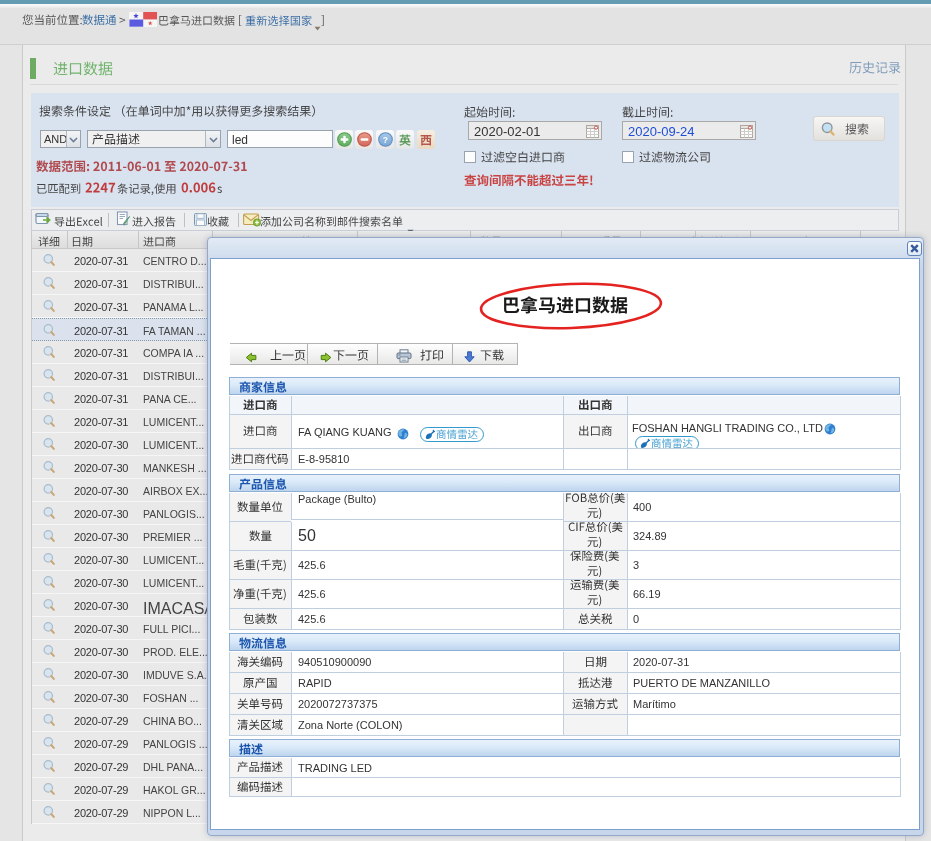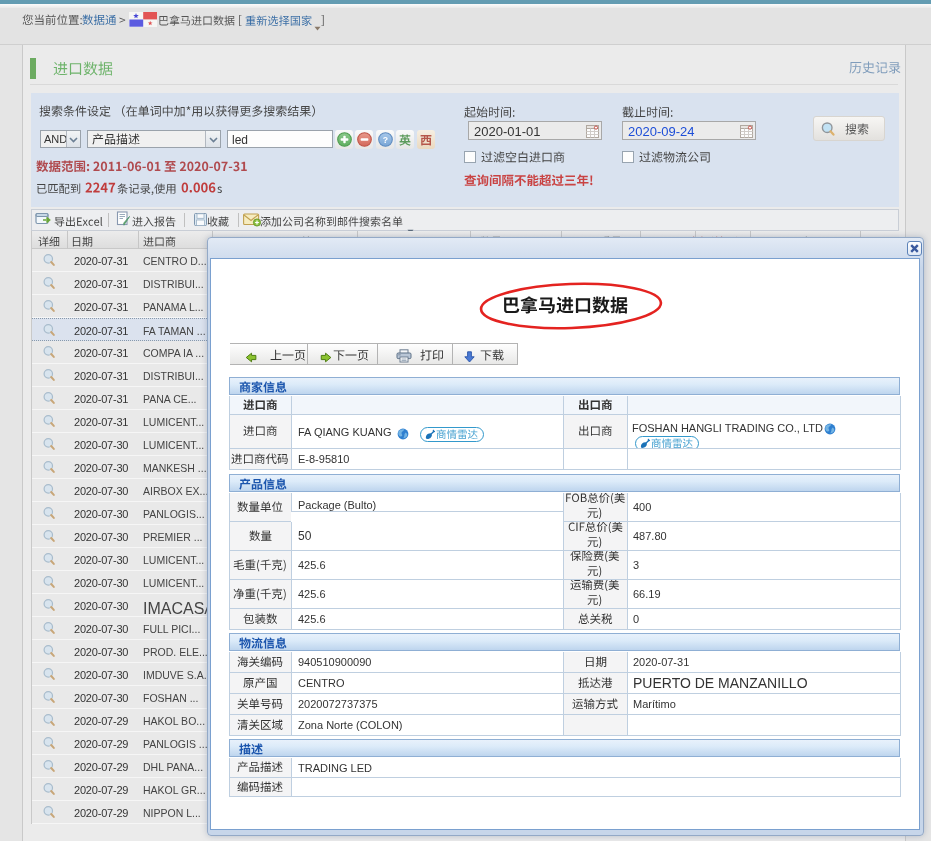--- a/index.html
+++ b/index.html
@@ -127,21 +127,21 @@
       <path fill="#444" d="M2.6 10C4.1 10 4.9 9.2 4.9 8.2C4.9 7.1 3.9 6.7 3 6.4C2.3 6.1 1.7 5.9 1.7 5.3C1.7 4.8 2 4.4 2.8 4.4C3.4 4.4 3.8 4.6 4.2 5L4.7 4.3C4.2 3.9 3.6 3.6 2.8 3.6C1.5 3.6 0.7 4.4 0.7 5.3C0.7 6.4 1.6 6.8 2.5 7.1C3.2 7.4 3.9 7.7 3.9 8.3C3.9 8.8 3.5 9.2 2.7 9.2C1.9 9.2 1.4 9 0.9 8.5L0.4 9.2C0.9 9.7 1.8 10 2.6 10Z"></path>
     </svg>
   </div>
 <div class="abs" style="left:464px;top:105px"><svg width="53" height="13" viewBox="0 0 53 13">
       <path fill="#444" d="M1.2 6C1.2 8.1 1 10 0.3 11.2C0.5 11.3 0.9 11.5 1.1 11.7C1.4 11 1.7 10.2 1.8 9.2C2.7 10.9 4.1 11.2 6.7 11.2H11.3C11.3 11 11.5 10.6 11.7 10.4C10.9 10.4 7.2 10.4 6.6 10.4C5.5 10.4 4.6 10.3 3.9 10V7.6H5.9V6.8H3.9V5H6V4.2H3.7V2.7H5.7V1.9H3.7V0.5H2.9V1.9H0.9V2.7H2.9V4.2H0.6V5H3.1V9.6C2.6 9.2 2.2 8.6 2 7.7C2 7.1 2 6.6 2 6ZM6.6 4.4V8.3C6.6 9.4 6.9 9.6 8 9.6C8.3 9.6 9.9 9.6 10.2 9.6C11.2 9.6 11.4 9.2 11.5 7.5C11.3 7.4 10.9 7.3 10.7 7.1C10.7 8.6 10.6 8.8 10.1 8.8C9.7 8.8 8.4 8.8 8.1 8.8C7.5 8.8 7.4 8.7 7.4 8.3V5.2H10V5.5H10.9V1.1H6.5V1.9H10V4.4ZM17.5 6.7V11.6H18.4V11H22V11.5H22.9V6.7ZM18.4 10.2V7.5H22V10.2ZM17.1 5.7C17.5 5.6 18 5.5 22.5 5.2C22.6 5.5 22.8 5.8 22.9 6L23.6 5.6C23.3 4.7 22.4 3.3 21.6 2.3L20.9 2.6C21.3 3.1 21.7 3.8 22.1 4.4L18.2 4.6C19 3.6 19.8 2.2 20.5 0.8L19.5 0.5C18.9 2 17.9 3.6 17.6 4.1C17.3 4.5 17.1 4.8 16.8 4.8C17 5.1 17.1 5.5 17.1 5.7ZM14.4 3.8H15.8C15.6 5.4 15.4 6.7 15 7.7C14.6 7.4 14.1 7.1 13.7 6.8C14 5.9 14.2 4.9 14.4 3.8ZM12.8 7.1C13.4 7.5 14 8 14.6 8.5C14.1 9.6 13.3 10.4 12.5 10.8C12.7 11 12.9 11.3 13 11.5C13.9 11 14.7 10.2 15.3 9.1C15.7 9.6 16.1 10 16.4 10.3L16.9 9.6C16.6 9.2 16.2 8.8 15.6 8.3C16.2 6.9 16.5 5.2 16.7 3L16.1 3L16 3H14.6C14.7 2.2 14.9 1.4 15 0.6L14.1 0.6C14.1 1.3 13.9 2.1 13.8 3H12.5V3.8H13.6C13.4 5.1 13.1 6.2 12.8 7.1ZM29.7 5.2C30.3 6.1 31.1 7.4 31.5 8.1L32.3 7.6C31.9 6.9 31.1 5.7 30.4 4.8ZM27.9 5.8V8.5H25.8V5.8ZM27.9 5H25.8V2.3H27.9ZM25 1.5V10.3H25.8V9.3H28.7V1.5ZM33.2 0.6V2.9H29.3V3.8H33.2V10.2C33.2 10.4 33.1 10.5 32.8 10.5C32.6 10.6 31.7 10.6 30.7 10.5C30.9 10.8 31 11.2 31.1 11.4C32.3 11.4 33 11.4 33.5 11.3C33.9 11.1 34.1 10.9 34.1 10.2V3.8H35.5V2.9H34.1V0.6ZM37.1 3.2V11.6H38V3.2ZM37.3 1.1C37.8 1.6 38.4 2.4 38.7 2.9L39.5 2.4C39.2 1.9 38.5 1.2 38 0.7ZM40.5 7.1H43.4V8.7H40.5ZM40.5 4.7H43.4V6.3H40.5ZM39.7 4V9.4H44.3V4ZM40.2 1.2V2H46V10.5C46 10.6 46 10.7 45.8 10.7C45.7 10.7 45.2 10.7 44.7 10.7C44.8 10.9 44.9 11.3 45 11.5C45.7 11.5 46.2 11.5 46.5 11.4C46.8 11.2 47 11 47 10.5V1.2ZM49.7 5.9C50.1 5.9 50.5 5.6 50.5 5.1C50.5 4.6 50.1 4.2 49.7 4.2C49.2 4.2 48.9 4.6 48.9 5.1C48.9 5.6 49.2 5.9 49.7 5.9ZM49.7 10.8C50.1 10.8 50.5 10.4 50.5 9.9C50.5 9.4 50.1 9.1 49.7 9.1C49.2 9.1 48.9 9.4 48.9 9.9C48.9 10.4 49.2 10.8 49.7 10.8Z"></path>
     </svg></div>
 <div class="abs" style="left:622px;top:105px"><svg width="53" height="13" viewBox="0 0 53 13">
       <path fill="#444" d="M8.7 1.2C9.3 1.7 10.1 2.5 10.4 3L11.1 2.5C10.7 2 10 1.3 9.3 0.8ZM3.8 4.6C4 4.9 4.2 5.3 4.3 5.6H2.6C2.8 5.2 3 4.9 3.1 4.6L2.4 4.4C1.9 5.4 1.2 6.4 0.4 7.1C0.6 7.3 0.9 7.5 1.1 7.6C1.3 7.5 1.5 7.3 1.6 7V11.3H2.4V10.7H6.4L6 10.9C6.2 11.1 6.5 11.4 6.6 11.6C7.3 11.1 7.9 10.5 8.4 9.9C8.9 10.9 9.4 11.4 10.2 11.4C11.1 11.4 11.4 10.9 11.5 9.1C11.3 9 11 8.8 10.8 8.6C10.7 10 10.6 10.6 10.3 10.6C9.8 10.6 9.4 10 9 9.1C9.8 7.9 10.4 6.6 10.8 5.2L10 5C9.7 6 9.3 7.1 8.7 8C8.4 7 8.3 5.7 8.2 4.2H11.4V3.4H8.1C8.1 2.5 8 1.6 8.1 0.5H7.2C7.2 1.5 7.2 2.5 7.2 3.4H4.2V2.4H6.4V1.6H4.2V0.5H3.4V1.6H1.1V2.4H3.4V3.4H0.6V4.2H7.3C7.4 6.1 7.7 7.7 8.1 9C7.6 9.5 7.2 10 6.7 10.4V9.9H4.9V9.1H6.5V8.5H4.9V7.7H6.5V7.1H4.9V6.3H6.7V5.6H5.1C5 5.2 4.7 4.7 4.4 4.4ZM4.1 7.7V8.5H2.4V7.7ZM4.1 7.1H2.4V6.3H4.1ZM4.1 9.1V9.9H2.4V9.1ZM14.3 3.2V10.1H12.6V11H23.4V10.1H18.9V5.4H22.9V4.5H18.9V0.6H18V10.1H15.2V3.2ZM29.7 5.2C30.3 6.1 31.1 7.4 31.5 8.1L32.3 7.6C31.9 6.9 31.1 5.7 30.4 4.8ZM27.9 5.8V8.5H25.8V5.8ZM27.9 5H25.8V2.3H27.9ZM25 1.5V10.3H25.8V9.3H28.7V1.5ZM33.2 0.6V2.9H29.3V3.8H33.2V10.2C33.2 10.4 33.1 10.5 32.8 10.5C32.6 10.6 31.7 10.6 30.7 10.5C30.9 10.8 31 11.2 31.1 11.4C32.3 11.4 33 11.4 33.5 11.3C33.9 11.1 34.1 10.9 34.1 10.2V3.8H35.5V2.9H34.1V0.6ZM37.1 3.2V11.6H38V3.2ZM37.3 1.1C37.8 1.6 38.4 2.4 38.7 2.9L39.5 2.4C39.2 1.9 38.5 1.2 38 0.7ZM40.5 7.1H43.4V8.7H40.5ZM40.5 4.7H43.4V6.3H40.5ZM39.7 4V9.4H44.3V4ZM40.2 1.2V2H46V10.5C46 10.6 46 10.7 45.8 10.7C45.7 10.7 45.2 10.7 44.7 10.7C44.8 10.9 44.9 11.3 45 11.5C45.7 11.5 46.2 11.5 46.5 11.4C46.8 11.2 47 11 47 10.5V1.2ZM49.7 5.9C50.1 5.9 50.5 5.6 50.5 5.1C50.5 4.6 50.1 4.2 49.7 4.2C49.2 4.2 48.9 4.6 48.9 5.1C48.9 5.6 49.2 5.9 49.7 5.9ZM49.7 10.8C50.1 10.8 50.5 10.4 50.5 9.9C50.5 9.4 50.1 9.1 49.7 9.1C49.2 9.1 48.9 9.4 48.9 9.9C48.9 10.4 49.2 10.8 49.7 10.8Z"></path>
     </svg></div>
 <div class="abs" style="left:468px;top:121px;width:134px;height:19px;background:#ebebeb;border:1px solid #a8a8a8">
-    <span style="position:absolute;left:5px;top:2px;font-size:13px;color:#333">2020-01-01</span>
+    <span style="position:absolute;left:5px;top:2px;font-size:13px;color:#333">2020-02-01</span>
     <span style="position:absolute;right:2px;top:2px"><svg width="13" height="13" viewBox="0 0 13 13">
         <rect x="0.5" y="0.5" width="12" height="12" fill="#fdfdfd" stroke="#b0a8a0"></rect>
         <rect x="0.5" y="0.5" width="12" height="3" fill="#e8e4e0" stroke="#b0a8a0"></rect>
         <line x1="4.5" y1="3.5" x2="4.5" y2="12.5" stroke="#d0ccc8"></line>
         <line x1="8.5" y1="3.5" x2="8.5" y2="12.5" stroke="#d0ccc8"></line>
         <line x1="0.5" y1="6.5" x2="12.5" y2="6.5" stroke="#d0ccc8"></line>
         <line x1="0.5" y1="9.5" x2="12.5" y2="9.5" stroke="#d0ccc8"></line>
         <circle cx="10" cy="2.6" r="1.6" fill="#fff" stroke="#c04038" stroke-width="0.9"></circle>
       </svg></span>
   </div>
@@ -414,21 +414,21 @@
       </svg></span>
     <span style="position:absolute;left:43px;top:6px;font-size:11px;color:#333;letter-spacing:-0.2px">2020-07-30</span>
     <span style="position:absolute;left:112px;top:6px;font-size:10.5px;color:#444;width:64px;overflow:hidden;white-space:nowrap">FOSHAN ...</span>
   </div>
 <div class="abs" style="left:31px;top:709px;width:868px;height:23px;background:#e9e9e9;border-bottom:1px solid #f6f6f6;">
     <span class="row-ic"><svg width="14" height="14" viewBox="0 0 14 14">
         <circle cx="6.3" cy="5.9" r="4.2" fill="#d8e4ee" stroke="#a8bccc" stroke-width="1.2"></circle>
         <path d="M9.2 9 L11.8 11.9" stroke="#c8a678" stroke-width="2" stroke-linecap="round"></path>
       </svg></span>
     <span style="position:absolute;left:43px;top:6px;font-size:11px;color:#333;letter-spacing:-0.2px">2020-07-29</span>
-    <span style="position:absolute;left:112px;top:6px;font-size:10.5px;color:#444;width:64px;overflow:hidden;white-space:nowrap">HAKOL BO...</span>
+    <span style="position:absolute;left:112px;top:6px;font-size:10.5px;color:#444;width:64px;overflow:hidden;white-space:nowrap">CHINA BO...</span>
   </div>
 <div class="abs" style="left:31px;top:732px;width:868px;height:23px;background:#e9e9e9;border-bottom:1px solid #f6f6f6;">
     <span class="row-ic"><svg width="14" height="14" viewBox="0 0 14 14">
         <circle cx="6.3" cy="5.9" r="4.2" fill="#d8e4ee" stroke="#a8bccc" stroke-width="1.2"></circle>
         <path d="M9.2 9 L11.8 11.9" stroke="#c8a678" stroke-width="2" stroke-linecap="round"></path>
       </svg></span>
     <span style="position:absolute;left:43px;top:6px;font-size:11px;color:#333;letter-spacing:-0.2px">2020-07-29</span>
     <span style="position:absolute;left:112px;top:6px;font-size:10.5px;color:#444;width:64px;overflow:hidden;white-space:nowrap">PANLOGIS ...</span>
   </div>
 <div class="abs" style="left:31px;top:755px;width:868px;height:23px;background:#e9e9e9;border-bottom:1px solid #f6f6f6;">
@@ -577,51 +577,51 @@
 <div class="abs" style="left:229px;top:474px;width:671px;height:18px;z-index:11;background:linear-gradient(#e8f1fb,#dcebf9 40%,#bed5ee);border:1px solid #8fafd4">
     <span style="position:absolute;left:9px;top:2px"><svg width="49" height="13" viewBox="0 0 49 13">
         <path fill="#1b55ad" d="M4.8 0.7C5 1 5.2 1.3 5.4 1.6H1.2V3H4L3 3.5C3.3 3.9 3.6 4.5 3.8 4.9H1.3V6.6C1.3 7.8 1.2 9.6 0.3 10.8C0.6 11 1.3 11.5 1.5 11.8C2.6 10.4 2.8 8.1 2.8 6.6V6.3H11.2V4.9H8.7L9.7 3.5L8.1 3C7.9 3.6 7.5 4.4 7.2 4.9H4.4L5.2 4.6C5.1 4.1 4.7 3.5 4.3 3H11V1.6H7.1C6.9 1.3 6.6 0.7 6.3 0.4ZM15.9 2.3H20.1V3.9H15.9ZM14.5 0.9V5.2H21.6V0.9ZM12.8 6.2V11.7H14.2V11.1H16V11.6H17.4V6.2ZM14.2 9.7V7.6H16V9.7ZM18.4 6.2V11.7H19.8V11.1H21.8V11.6H23.2V6.2ZM19.8 9.7V7.6H21.8V9.7ZM28.6 4.1V5.2H34.6V4.1ZM28.6 5.8V7H34.6V5.8ZM28.4 7.6V11.7H29.6V11.3H33.5V11.6H34.8V7.6ZM29.6 10.1V8.8H33.5V10.1ZM30.5 0.8C30.7 1.3 31 1.9 31.2 2.3H27.8V3.4H35.5V2.3H31.9L32.6 2C32.4 1.5 32 0.9 31.7 0.4ZM26.8 0.4C26.3 2.2 25.3 3.9 24.3 5C24.5 5.3 24.9 6.1 25 6.4C25.3 6 25.6 5.7 25.9 5.2V11.7H27.2V3C27.6 2.3 27.9 1.5 28.1 0.8ZM39.6 4.1H44.3V4.7H39.6ZM39.6 5.7H44.3V6.3H39.6ZM39.6 2.6H44.3V3.1H39.6ZM39 8.1V9.8C39 11.1 39.5 11.5 41.2 11.5C41.5 11.5 43.1 11.5 43.5 11.5C44.8 11.5 45.2 11.1 45.4 9.4C45 9.3 44.4 9.1 44.1 8.9C44 10 43.9 10.2 43.3 10.2C42.9 10.2 41.6 10.2 41.3 10.2C40.6 10.2 40.5 10.1 40.5 9.8V8.1ZM44.9 8.2C45.4 9.1 46 10.2 46.1 10.9L47.5 10.3C47.3 9.5 46.7 8.5 46.2 7.7ZM37.5 7.9C37.2 8.8 36.8 9.8 36.4 10.4L37.7 11.1C38.1 10.4 38.5 9.3 38.8 8.5ZM41 7.8C41.5 8.3 42.2 9.1 42.4 9.7L43.6 9C43.3 8.5 42.8 7.9 42.3 7.4H45.8V1.5H42.5C42.6 1.2 42.8 0.9 43 0.5L41.3 0.3C41.2 0.6 41.1 1.1 40.9 1.5H38.2V7.4H41.6Z"></path>
       </svg></span>
   </div>
 <div class="abs" style="left:229px;top:493px;width:62px;height:29px;z-index:11;background:#f4f4f5;border-left:1px solid #bfcfe0;border-bottom:1px solid #bfcfe0;padding:0 1px;font-size:11px;color:#333;overflow:hidden;display:flex;align-items:center;justify-content:center">
     <svg width="47" height="13" viewBox="0 0 47 13">
       <path fill="#333" d="M5.1 0.7C4.9 1.1 4.5 1.8 4.2 2.2L4.8 2.5C5.1 2.1 5.5 1.5 5.8 1ZM1 1C1.3 1.5 1.6 2.1 1.7 2.5L2.4 2.2C2.3 1.8 2 1.2 1.6 0.7ZM4.7 7.1C4.5 7.7 4.1 8.2 3.6 8.7C3.2 8.4 2.8 8.2 2.3 8C2.5 7.8 2.7 7.4 2.8 7.1ZM1.3 8.3C1.8 8.6 2.5 8.8 3 9.1C2.3 9.7 1.4 10 0.5 10.3C0.6 10.4 0.8 10.7 0.9 10.9C1.9 10.6 2.9 10.2 3.7 9.5C4.1 9.8 4.5 10 4.7 10.2L5.3 9.6C5 9.4 4.7 9.2 4.3 9C4.9 8.4 5.4 7.5 5.7 6.5L5.2 6.4L5.1 6.4H3.2L3.4 5.8L2.7 5.6C2.6 5.9 2.5 6.1 2.4 6.4H0.8V7.1H2C1.8 7.6 1.5 8 1.3 8.3ZM3 0.4V2.6H0.6V3.3H2.7C2.1 4 1.3 4.8 0.4 5.1C0.6 5.3 0.8 5.6 0.9 5.8C1.6 5.4 2.4 4.7 3 4.1V5.5H3.8V3.9C4.3 4.3 5 4.8 5.3 5.1L5.8 4.5C5.5 4.3 4.5 3.6 3.9 3.3H6.1V2.6H3.8V0.4ZM7.2 0.5C6.9 2.6 6.4 4.5 5.5 5.7C5.7 5.8 6 6.1 6.2 6.2C6.5 5.8 6.7 5.3 7 4.7C7.2 5.9 7.6 6.9 8 7.8C7.3 8.9 6.4 9.7 5.2 10.4C5.3 10.5 5.6 10.9 5.7 11.1C6.8 10.4 7.7 9.6 8.4 8.6C9 9.6 9.7 10.4 10.6 10.9C10.7 10.7 11 10.4 11.2 10.2C10.2 9.7 9.5 8.9 8.9 7.8C9.5 6.6 9.9 5.2 10.1 3.5H10.9V2.7H7.6C7.8 2 7.9 1.3 8 0.7ZM9.3 3.5C9.1 4.8 8.8 5.9 8.4 6.9C8 5.9 7.7 4.7 7.5 3.5ZM14.4 2.5H20.1V3.1H14.4ZM14.4 1.3H20.1V1.9H14.4ZM13.5 0.8V3.6H21V0.8ZM12.1 4.1V4.8H22.4V4.1ZM14.1 7H16.8V7.6H14.1ZM17.7 7H20.4V7.6H17.7ZM14.1 5.8H16.8V6.5H14.1ZM17.7 5.8H20.4V6.5H17.7ZM12 10.1V10.7H22.5V10.1H17.7V9.4H21.5V8.8H17.7V8.2H21.3V5.3H13.3V8.2H16.8V8.8H13V9.4H16.8V10.1ZM25.5 5.1H28.3V6.3H25.5ZM29.2 5.1H32V6.3H29.2ZM25.5 3.2H28.3V4.4H25.5ZM29.2 3.2H32V4.4H29.2ZM31.2 0.5C30.9 1.1 30.4 1.9 30 2.4H27.2L27.7 2.2C27.5 1.7 26.9 1 26.4 0.5L25.7 0.8C26.1 1.3 26.6 2 26.8 2.4H24.7V7.1H28.3V8.1H23.6V8.9H28.3V11H29.2V8.9H33.9V8.1H29.2V7.1H32.9V2.4H31C31.3 1.9 31.7 1.3 32.1 0.8ZM38.7 2.5V3.4H45V2.5ZM39.5 4.2C39.8 5.8 40.2 8 40.3 9.2L41.1 8.9C41 7.8 40.7 5.7 40.3 4.1ZM41.1 0.6C41.3 1.2 41.5 1.9 41.6 2.4L42.5 2.2C42.3 1.7 42.1 0.9 41.9 0.4ZM38.2 9.7V10.5H45.5V9.7H43.1C43.5 8.2 44 5.9 44.3 4.1L43.4 4C43.2 5.7 42.7 8.2 42.3 9.7ZM37.8 0.5C37.1 2.2 36.1 4 34.9 5.1C35.1 5.3 35.3 5.7 35.4 5.9C35.8 5.5 36.2 5.1 36.6 4.5V11H37.4V3.2C37.9 2.4 38.3 1.6 38.6 0.7Z"></path>
     </svg>
   </div>
-<div class="abs" style="left:291px;top:493px;width:272px;height:19px;z-index:11;background:#fff;border-left:1px solid #bfcfe0;border-bottom:1px solid #bfcfe0;padding:0 2px 0 6px;font-size:11px;color:#333;overflow:hidden;display:flex;align-items:flex-end;justify-content:flex-start">
+<div class="abs" style="left:291px;top:493px;width:272px;height:27px;z-index:11;background:#fff;border-left:1px solid #bfcfe0;border-bottom:1px solid #bfcfe0;padding:0 2px 0 6px;font-size:11px;color:#333;overflow:hidden;display:flex;align-items:flex-start;justify-content:flex-start">
     <span style="font-size:11px">Package (Bulto)</span>
   </div>
 <div class="abs" style="left:563px;top:493px;width:64px;height:29px;z-index:11;background:#f4f4f5;border-left:1px solid #bfcfe0;border-bottom:1px solid #bfcfe0;padding:0 1px;font-size:11px;color:#333;overflow:hidden;display:flex;align-items:center;justify-content:center">
     <div style="line-height:13px;text-align:center"><svg width="62" height="12" viewBox="0 0 62 12">
         <path fill="#333" d="M1.2 10H2.2V6.2H5.4V5.4H2.2V2.5H6V1.6H1.2ZM10.5 10.1C12.6 10.1 14.1 8.5 14.1 5.8C14.1 3.1 12.6 1.5 10.5 1.5C8.4 1.5 7 3.1 7 5.8C7 8.5 8.4 10.1 10.5 10.1ZM10.5 9.2C9 9.2 8 7.9 8 5.8C8 3.7 9 2.4 10.5 2.4C12 2.4 13 3.7 13 5.8C13 7.9 12 9.2 10.5 9.2ZM15.9 10H18.6C20.4 10 21.7 9.2 21.7 7.5C21.7 6.4 21 5.7 20 5.6V5.5C20.8 5.2 21.2 4.5 21.2 3.7C21.2 2.2 20.1 1.6 18.4 1.6H15.9ZM17 5.2V2.5H18.2C19.6 2.5 20.2 2.8 20.2 3.8C20.2 4.7 19.6 5.2 18.2 5.2ZM17 9.2V6H18.4C19.9 6 20.7 6.5 20.7 7.5C20.7 8.6 19.8 9.2 18.4 9.2ZM30.9 7.6C31.5 8.3 32.2 9.4 32.5 10.1L33.2 9.7C32.9 9 32.2 7.9 31.5 7.2ZM26.9 6.9C27.7 7.4 28.6 8.3 29 8.8L29.6 8.3C29.2 7.7 28.3 7 27.5 6.5ZM25.4 7.3V9.6C25.4 10.5 25.8 10.8 27.2 10.8C27.4 10.8 29.4 10.8 29.7 10.8C30.8 10.8 31.1 10.5 31.2 9.2C30.9 9.1 30.6 9 30.4 8.8C30.3 9.9 30.2 10 29.7 10C29.2 10 27.5 10 27.2 10C26.5 10 26.3 9.9 26.3 9.6V7.3ZM23.8 7.4C23.6 8.3 23.2 9.3 22.7 9.9L23.5 10.3C24 9.6 24.4 8.5 24.6 7.6ZM25.3 3.5H30.6V5.5H25.3ZM24.4 2.7V6.4H31.6V2.7H29.7C30.1 2.1 30.6 1.4 30.9 0.8L30 0.4C29.7 1.1 29.2 2.1 28.8 2.7H26.5L27.1 2.4C26.9 1.8 26.4 1.1 25.9 0.5L25.2 0.8C25.6 1.4 26.1 2.2 26.3 2.7ZM41.9 4.9V10.9H42.8V4.9ZM38.7 4.9V6.4C38.7 7.5 38.5 9.3 36.9 10.4C37.1 10.5 37.4 10.8 37.5 11C39.3 9.7 39.5 7.8 39.5 6.4V4.9ZM40.4 0.4C39.9 1.8 38.6 3.6 36.6 4.7C36.8 4.9 37 5.2 37.1 5.4C38.7 4.4 39.9 3.1 40.7 1.8C41.6 3.2 42.9 4.5 44.1 5.2C44.2 5 44.5 4.7 44.7 4.5C43.4 3.8 41.9 2.4 41.1 1.1L41.3 0.5ZM36.7 0.4C36.1 2.2 35.1 3.9 34.1 5C34.2 5.2 34.5 5.6 34.6 5.8C34.9 5.5 35.2 5 35.5 4.6V10.9H36.4V3.2C36.8 2.4 37.2 1.5 37.5 0.7ZM47.8 12.2 48.4 11.9C47.4 10.3 47 8.4 47 6.5C47 4.5 47.4 2.6 48.4 1L47.8 0.7C46.7 2.4 46.1 4.2 46.1 6.5C46.1 8.7 46.7 10.5 47.8 12.2ZM56.8 0.4C56.6 0.9 56.2 1.6 55.8 2H52.8L53.2 1.8C53 1.4 52.6 0.8 52.2 0.4L51.5 0.7C51.8 1.1 52.2 1.6 52.4 2H50V2.8H54.1V3.7H50.6V4.5H54.1V5.4H49.5V6.2H54C54 6.5 54 6.8 53.9 7.1H49.8V7.8H53.6C53.1 9 52 9.7 49.4 10.1C49.5 10.3 49.7 10.7 49.8 10.9C52.7 10.4 54 9.4 54.5 7.9C55.4 9.6 57 10.5 59.3 10.9C59.4 10.6 59.6 10.3 59.8 10.1C57.7 9.8 56.2 9.1 55.4 7.8H59.6V7.1H54.8C54.9 6.8 54.9 6.5 54.9 6.2H59.7V5.4H55V4.5H58.7V3.7H55V2.8H59.2V2H56.8C57.1 1.6 57.4 1.1 57.7 0.7Z"></path>
       </svg><br><svg width="17" height="12" viewBox="0 0 17 12">
         <path fill="#333" d="M1.7 1.3V2.1H9.8V1.3ZM0.7 4.5V5.3H3.6C3.4 7.5 3 9.3 0.5 10.2C0.7 10.4 1 10.7 1.1 10.9C3.7 9.8 4.3 7.8 4.5 5.3H6.6V9.4C6.6 10.4 6.9 10.7 7.9 10.7C8.2 10.7 9.4 10.7 9.6 10.7C10.6 10.7 10.8 10.2 10.9 8.2C10.7 8.2 10.3 8 10.1 7.8C10.1 9.6 10 9.9 9.5 9.9C9.3 9.9 8.3 9.9 8 9.9C7.6 9.9 7.5 9.8 7.5 9.4V5.3H10.7V4.5ZM12.5 12.2C13.6 10.5 14.2 8.7 14.2 6.5C14.2 4.2 13.6 2.4 12.5 0.7L11.9 1C12.9 2.6 13.3 4.5 13.3 6.5C13.3 8.4 12.9 10.3 11.9 11.9Z"></path>
       </svg></div>
   </div>
 <div class="abs" style="left:627px;top:493px;width:273px;height:29px;z-index:11;background:#fff;border-left:1px solid #bfcfe0;border-bottom:1px solid #bfcfe0;padding:0 2px 0 5px;font-size:11px;color:#333;overflow:hidden;display:flex;align-items:center;justify-content:flex-start">
     <span style="font-size:11px">400</span>
   </div>
 <div class="abs" style="left:900px;top:493px;width:1px;height:29px;background:#bfcfe0;z-index:11;"></div>
 <div class="abs" style="left:229px;top:522px;width:62px;height:29px;z-index:11;background:#f4f4f5;border-left:1px solid #bfcfe0;border-bottom:1px solid #bfcfe0;padding:0 1px;font-size:11px;color:#333;overflow:hidden;display:flex;align-items:center;justify-content:center">
     <svg width="24" height="13" viewBox="0 0 24 13">
       <path fill="#333" d="M5.1 0.7C4.9 1.1 4.5 1.8 4.2 2.2L4.8 2.5C5.1 2.1 5.5 1.5 5.8 1ZM1 1C1.3 1.5 1.6 2.1 1.7 2.5L2.4 2.2C2.3 1.8 2 1.2 1.6 0.7ZM4.7 7.1C4.5 7.7 4.1 8.2 3.6 8.7C3.2 8.4 2.8 8.2 2.3 8C2.5 7.8 2.7 7.4 2.8 7.1ZM1.3 8.3C1.8 8.6 2.5 8.8 3 9.1C2.3 9.7 1.4 10 0.5 10.3C0.6 10.4 0.8 10.7 0.9 10.9C1.9 10.6 2.9 10.2 3.7 9.5C4.1 9.8 4.5 10 4.7 10.2L5.3 9.6C5 9.4 4.7 9.2 4.3 9C4.9 8.4 5.4 7.5 5.7 6.5L5.2 6.4L5.1 6.4H3.2L3.4 5.8L2.7 5.6C2.6 5.9 2.5 6.1 2.4 6.4H0.8V7.1H2C1.8 7.6 1.5 8 1.3 8.3ZM3 0.4V2.6H0.6V3.3H2.7C2.1 4 1.3 4.8 0.4 5.1C0.6 5.3 0.8 5.6 0.9 5.8C1.6 5.4 2.4 4.7 3 4.1V5.5H3.8V3.9C4.3 4.3 5 4.8 5.3 5.1L5.8 4.5C5.5 4.3 4.5 3.6 3.9 3.3H6.1V2.6H3.8V0.4ZM7.2 0.5C6.9 2.6 6.4 4.5 5.5 5.7C5.7 5.8 6 6.1 6.2 6.2C6.5 5.8 6.7 5.3 7 4.7C7.2 5.9 7.6 6.9 8 7.8C7.3 8.9 6.4 9.7 5.2 10.4C5.3 10.5 5.6 10.9 5.7 11.1C6.8 10.4 7.7 9.6 8.4 8.6C9 9.6 9.7 10.4 10.6 10.9C10.7 10.7 11 10.4 11.2 10.2C10.2 9.7 9.5 8.9 8.9 7.8C9.5 6.6 9.9 5.2 10.1 3.5H10.9V2.7H7.6C7.8 2 7.9 1.3 8 0.7ZM9.3 3.5C9.1 4.8 8.8 5.9 8.4 6.9C8 5.9 7.7 4.7 7.5 3.5ZM14.4 2.5H20.1V3.1H14.4ZM14.4 1.3H20.1V1.9H14.4ZM13.5 0.8V3.6H21V0.8ZM12.1 4.1V4.8H22.4V4.1ZM14.1 7H16.8V7.6H14.1ZM17.7 7H20.4V7.6H17.7ZM14.1 5.8H16.8V6.5H14.1ZM17.7 5.8H20.4V6.5H17.7ZM12 10.1V10.7H22.5V10.1H17.7V9.4H21.5V8.8H17.7V8.2H21.3V5.3H13.3V8.2H16.8V8.8H13V9.4H16.8V10.1Z"></path>
     </svg>
   </div>
 <div class="abs" style="left:291px;top:522px;width:272px;height:29px;z-index:11;background:#fff;border-left:1px solid #bfcfe0;border-bottom:1px solid #bfcfe0;padding:0 2px 0 6px;font-size:11px;color:#333;overflow:hidden;display:flex;align-items:center;justify-content:flex-start">
-    <span style="font-size:12px">50</span>
+    <span style="font-size:16px">50</span>
   </div>
 <div class="abs" style="left:563px;top:522px;width:64px;height:29px;z-index:11;background:#f4f4f5;border-left:1px solid #bfcfe0;border-bottom:1px solid #bfcfe0;padding:0 1px;font-size:11px;color:#333;overflow:hidden;display:flex;align-items:center;justify-content:center">
     <div style="line-height:13px;text-align:center"><svg width="56" height="12" viewBox="0 0 56 12">
         <path fill="#333" d="M4.3 10.1C5.4 10.1 6.2 9.7 6.9 9L6.3 8.3C5.7 8.9 5.1 9.2 4.3 9.2C2.7 9.2 1.7 7.9 1.7 5.8C1.7 3.7 2.8 2.4 4.4 2.4C5.1 2.4 5.6 2.7 6.1 3.2L6.7 2.5C6.2 2 5.4 1.5 4.4 1.5C2.2 1.5 0.7 3.1 0.7 5.8C0.7 8.5 2.2 10.1 4.3 10.1ZM8.4 10H9.5V1.6H8.4ZM11.8 10H12.8V6.2H16V5.4H12.8V2.5H16.6V1.6H11.8ZM25.6 7.6C26.2 8.3 26.9 9.4 27.1 10.1L27.8 9.7C27.6 9 26.9 7.9 26.2 7.2ZM21.6 6.9C22.4 7.4 23.2 8.3 23.6 8.8L24.3 8.3C23.8 7.7 23 7 22.2 6.5ZM20.1 7.3V9.6C20.1 10.5 20.5 10.8 21.8 10.8C22.1 10.8 24.1 10.8 24.4 10.8C25.4 10.8 25.7 10.5 25.8 9.2C25.6 9.1 25.2 9 25 8.8C25 9.9 24.9 10 24.3 10C23.9 10 22.2 10 21.9 10C21.1 10 21 9.9 21 9.6V7.3ZM18.5 7.4C18.3 8.3 17.9 9.3 17.4 9.9L18.2 10.3C18.7 9.6 19.1 8.5 19.3 7.6ZM19.9 3.5H25.3V5.5H19.9ZM19 2.7V6.4H26.3V2.7H24.4C24.8 2.1 25.2 1.4 25.6 0.8L24.7 0.4C24.4 1.1 23.9 2.1 23.5 2.7H21.1L21.8 2.4C21.6 1.8 21.1 1.1 20.6 0.5L19.8 0.8C20.3 1.4 20.8 2.2 21 2.7ZM36.5 4.9V10.9H37.4V4.9ZM33.3 4.9V6.4C33.3 7.5 33.2 9.3 31.5 10.4C31.7 10.5 32 10.8 32.2 11C34 9.7 34.2 7.8 34.2 6.4V4.9ZM35.1 0.4C34.5 1.8 33.3 3.6 31.2 4.7C31.4 4.9 31.7 5.2 31.8 5.4C33.4 4.4 34.6 3.1 35.4 1.8C36.3 3.2 37.5 4.5 38.8 5.2C38.9 5 39.2 4.7 39.4 4.5C38 3.8 36.6 2.4 35.8 1.1L36 0.5ZM31.4 0.4C30.8 2.2 29.8 3.9 28.7 5C28.9 5.2 29.1 5.6 29.2 5.8C29.6 5.5 29.9 5 30.2 4.6V10.9H31.1V3.2C31.5 2.4 31.9 1.5 32.2 0.7ZM42.4 12.2 43.1 11.9C42.1 10.3 41.6 8.4 41.6 6.5C41.6 4.5 42.1 2.6 43.1 1L42.4 0.7C41.4 2.4 40.8 4.2 40.8 6.5C40.8 8.7 41.4 10.5 42.4 12.2ZM51.5 0.4C51.3 0.9 50.8 1.6 50.5 2H47.5L47.9 1.8C47.7 1.4 47.3 0.8 46.9 0.4L46.1 0.7C46.5 1.1 46.8 1.6 47 2H44.7V2.8H48.8V3.7H45.2V4.5H48.8V5.4H44.2V6.2H48.7C48.7 6.5 48.6 6.8 48.6 7.1H44.5V7.8H48.3C47.8 9 46.6 9.7 44 10.1C44.2 10.3 44.4 10.7 44.5 10.9C47.4 10.4 48.6 9.4 49.2 7.9C50.1 9.6 51.7 10.5 54 10.9C54.1 10.6 54.3 10.3 54.5 10.1C52.4 9.8 50.9 9.1 50.1 7.8H54.2V7.1H49.5C49.5 6.8 49.6 6.5 49.6 6.2H54.4V5.4H49.7V4.5H53.3V3.7H49.7V2.8H53.9V2H51.4C51.7 1.6 52.1 1.1 52.4 0.7Z"></path>
       </svg><br><svg width="17" height="12" viewBox="0 0 17 12">
         <path fill="#333" d="M1.7 1.3V2.1H9.8V1.3ZM0.7 4.5V5.3H3.6C3.4 7.5 3 9.3 0.5 10.2C0.7 10.4 1 10.7 1.1 10.9C3.7 9.8 4.3 7.8 4.5 5.3H6.6V9.4C6.6 10.4 6.9 10.7 7.9 10.7C8.2 10.7 9.4 10.7 9.6 10.7C10.6 10.7 10.8 10.2 10.9 8.2C10.7 8.2 10.3 8 10.1 7.8C10.1 9.6 10 9.9 9.5 9.9C9.3 9.9 8.3 9.9 8 9.9C7.6 9.9 7.5 9.8 7.5 9.4V5.3H10.7V4.5ZM12.5 12.2C13.6 10.5 14.2 8.7 14.2 6.5C14.2 4.2 13.6 2.4 12.5 0.7L11.9 1C12.9 2.6 13.3 4.5 13.3 6.5C13.3 8.4 12.9 10.3 11.9 11.9Z"></path>
       </svg></div>
   </div>
 <div class="abs" style="left:627px;top:522px;width:273px;height:29px;z-index:11;background:#fff;border-left:1px solid #bfcfe0;border-bottom:1px solid #bfcfe0;padding:0 2px 0 5px;font-size:11px;color:#333;overflow:hidden;display:flex;align-items:center;justify-content:flex-start">
-    <span style="font-size:11px">487.80</span>
+    <span style="font-size:11px">324.89</span>
   </div>
 <div class="abs" style="left:900px;top:522px;width:1px;height:29px;background:#bfcfe0;z-index:11;"></div>
 <div class="abs" style="left:229px;top:551px;width:62px;height:29px;z-index:11;background:#f4f4f5;border-left:1px solid #bfcfe0;border-bottom:1px solid #bfcfe0;padding:0 1px;font-size:11px;color:#333;overflow:hidden;display:flex;align-items:center;justify-content:center">
     <svg width="55" height="13" viewBox="0 0 55 13">
       <path fill="#333" d="M0.7 7.3 0.8 8.2 4.6 7.7V9.2C4.6 10.5 5 10.8 6.4 10.8C6.7 10.8 9 10.8 9.3 10.8C10.6 10.8 10.9 10.3 11.1 8.7C10.8 8.7 10.4 8.5 10.2 8.3C10.1 9.7 10 10 9.3 10C8.8 10 6.8 10 6.4 10C5.6 10 5.5 9.8 5.5 9.2V7.5L10.8 6.9L10.6 6.1L5.5 6.7V4.9L10 4.3L9.9 3.5L5.5 4.1V2.3C7 2 8.4 1.6 9.5 1.2L8.8 0.5C7 1.3 3.7 1.9 0.8 2.3C0.9 2.5 1.1 2.8 1.1 3C2.2 2.9 3.4 2.7 4.6 2.5V4.2L1 4.7L1.2 5.5L4.6 5.1V6.8ZM13.3 3.9V7.5H16.8V8.3H13V8.9H16.8V10H12.1V10.7H22.4V10H17.6V8.9H21.7V8.3H17.6V7.5H21.3V3.9H17.6V3.2H22.4V2.5H17.6V1.6C19 1.5 20.3 1.3 21.2 1.2L20.8 0.5C19 0.8 15.7 1 13 1.1C13.1 1.3 13.2 1.6 13.2 1.8C14.3 1.8 15.6 1.7 16.8 1.7V2.5H12.2V3.2H16.8V3.9ZM14.2 6H16.8V6.8H14.2ZM17.6 6H20.4V6.8H17.6ZM14.2 4.5H16.8V5.4H14.2ZM17.6 4.5H20.4V5.4H17.6ZM25.7 12.4 26.4 12.1C25.4 10.4 24.9 8.5 24.9 6.5C24.9 4.6 25.4 2.6 26.4 1L25.7 0.7C24.7 2.4 24.1 4.3 24.1 6.5C24.1 8.8 24.7 10.6 25.7 12.4ZM36 0.6C34.2 1.2 30.9 1.6 28.1 1.9C28.2 2.1 28.3 2.4 28.3 2.6C29.6 2.5 30.9 2.4 32.2 2.2V5H27.5V5.8H32.2V11H33.1V5.8H37.8V5H33.1V2.1C34.4 1.9 35.7 1.6 36.7 1.3ZM41.3 4.4H47V6.3H41.3ZM43.7 0.4V1.6H39.2V2.4H43.7V3.7H40.5V7.1H42.3C42 8.7 41.4 9.7 38.9 10.2C39.1 10.4 39.3 10.8 39.4 11C42.2 10.4 42.9 9.1 43.2 7.1H44.9V9.7C44.9 10.6 45.2 10.9 46.3 10.9C46.5 10.9 47.9 10.9 48.1 10.9C49.1 10.9 49.3 10.5 49.4 8.7C49.2 8.7 48.8 8.5 48.6 8.4C48.6 9.9 48.5 10.1 48 10.1C47.7 10.1 46.6 10.1 46.4 10.1C45.9 10.1 45.8 10 45.8 9.7V7.1H47.9V3.7H44.5V2.4H49.1V1.6H44.5V0.4ZM51 12.4C52.1 10.6 52.7 8.8 52.7 6.5C52.7 4.3 52.1 2.4 51 0.7L50.4 1C51.4 2.6 51.9 4.6 51.9 6.5C51.9 8.5 51.4 10.4 50.4 12.1Z"></path>
     </svg>
   </div>
 <div class="abs" style="left:291px;top:551px;width:272px;height:29px;z-index:11;background:#fff;border-left:1px solid #bfcfe0;border-bottom:1px solid #bfcfe0;padding:0 2px 0 6px;font-size:11px;color:#333;overflow:hidden;display:flex;align-items:center;justify-content:flex-start">
     <span style="font-size:11px">425.6</span>
   </div>
@@ -693,29 +693,29 @@
 <div class="abs" style="left:627px;top:652px;width:273px;height:21px;z-index:11;background:#fff;border-left:1px solid #bfcfe0;border-bottom:1px solid #bfcfe0;padding:0 2px 0 5px;font-size:11px;color:#333;overflow:hidden;display:flex;align-items:center;justify-content:flex-start">
     <span style="font-size:11px">2020-07-31</span>
   </div>
 <div class="abs" style="left:900px;top:652px;width:1px;height:21px;background:#bfcfe0;z-index:11;"></div>
 <div class="abs" style="left:229px;top:673px;width:62px;height:21px;z-index:11;background:#f4f4f5;border-left:1px solid #bfcfe0;border-bottom:1px solid #bfcfe0;padding:0 1px;font-size:11px;color:#333;overflow:hidden;display:flex;align-items:center;justify-content:center">
     <svg width="36" height="13" viewBox="0 0 36 13">
       <path fill="#333" d="M4.2 5.5H9.1V6.6H4.2ZM4.2 3.8H9.1V4.8H4.2ZM8 8.2C8.7 8.9 9.6 10 10.1 10.6L10.8 10.1C10.3 9.5 9.4 8.5 8.7 7.8ZM4.3 7.8C3.7 8.6 3 9.5 2.3 10.1C2.5 10.2 2.9 10.4 3 10.5C3.7 9.9 4.5 8.9 5.1 8.1ZM1.5 1.1V4.3C1.5 6.1 1.4 8.6 0.4 10.3C0.6 10.4 1 10.7 1.1 10.8C2.2 8.9 2.4 6.2 2.4 4.3V1.9H10.8V1.1ZM6.1 2C6 2.3 5.8 2.7 5.7 3.1H3.4V7.2H6.2V10.1C6.2 10.2 6.2 10.2 6 10.2C5.8 10.3 5.2 10.3 4.6 10.2C4.7 10.5 4.8 10.8 4.8 11C5.7 11 6.3 11 6.6 10.9C7 10.8 7.1 10.5 7.1 10.1V7.2H9.9V3.1H6.6C6.8 2.8 6.9 2.5 7.1 2.2ZM14.5 3.1C14.9 3.6 15.3 4.3 15.5 4.7L16.3 4.4C16.1 3.9 15.7 3.2 15.3 2.8ZM19.4 2.8C19.2 3.4 18.8 4.2 18.5 4.8H12.9V6.3C12.9 7.6 12.8 9.3 11.9 10.5C12.1 10.6 12.5 10.9 12.6 11.1C13.6 9.7 13.8 7.7 13.8 6.4V5.6H22.2V4.8H19.4C19.7 4.3 20 3.7 20.4 3.1ZM16.4 0.7C16.7 1 16.9 1.5 17.1 1.8H12.8V2.6H21.9V1.8H18.1L18.1 1.8C18 1.4 17.6 0.8 17.2 0.4ZM29.8 6.4C30.2 6.8 30.7 7.4 30.9 7.7L31.5 7.4C31.3 7 30.8 6.5 30.4 6.1ZM25.6 7.8V8.6H31.9V7.8H29.1V5.9H31.4V5.2H29.1V3.5H31.7V2.7H25.8V3.5H28.3V5.2H26.1V5.9H28.3V7.8ZM24 1V11H24.9V10.4H32.6V11H33.5V1ZM24.9 9.6V1.8H32.6V9.6Z"></path>
     </svg>
   </div>
 <div class="abs" style="left:291px;top:673px;width:272px;height:21px;z-index:11;background:#fff;border-left:1px solid #bfcfe0;border-bottom:1px solid #bfcfe0;padding:0 2px 0 6px;font-size:11px;color:#333;overflow:hidden;display:flex;align-items:center;justify-content:flex-start">
-    <span style="font-size:11px">CENTRO</span>
+    <span style="font-size:11px">RAPID</span>
   </div>
 <div class="abs" style="left:563px;top:673px;width:64px;height:21px;z-index:11;background:#f4f4f5;border-left:1px solid #bfcfe0;border-bottom:1px solid #bfcfe0;padding:0 1px;font-size:11px;color:#333;overflow:hidden;display:flex;align-items:center;justify-content:center">
     <svg width="36" height="13" viewBox="0 0 36 13">
       <path fill="#333" d="M6.8 8.6C7.2 9.3 7.7 10.3 7.8 10.8L8.5 10.6C8.3 10.1 7.8 9.1 7.4 8.4ZM2 0.5V2.8H0.6V3.6H2V6.1C1.4 6.3 0.8 6.4 0.4 6.5L0.6 7.4L2 7V9.9C2 10.1 2 10.1 1.8 10.1C1.7 10.2 1.2 10.2 0.7 10.1C0.9 10.4 1 10.8 1 11C1.7 11 2.2 11 2.5 10.8C2.8 10.7 2.9 10.4 2.9 9.9V6.7L4.1 6.3L4 5.5L2.9 5.8V3.6H4.1V2.8H2.9V0.5ZM4.6 11C4.8 10.9 5.1 10.8 6.9 10.2C6.8 10.1 6.8 9.8 6.8 9.5L5.6 9.8V5.6H7.8C8.2 8.7 8.8 10.9 10.1 11C10.5 11 10.9 10.5 11.1 8.7C11 8.7 10.7 8.5 10.5 8.3C10.4 9.4 10.3 10 10.1 10C9.4 10 8.9 8.2 8.6 5.6H10.9V4.8H8.5C8.4 3.9 8.4 2.9 8.3 1.8C9.1 1.6 9.8 1.4 10.4 1.2L9.7 0.5C8.6 1 6.5 1.5 4.8 1.8H4.8V9.6C4.8 10.1 4.5 10.2 4.3 10.3C4.4 10.5 4.5 10.8 4.6 11ZM7.7 4.8H5.6V2.4C6.2 2.3 6.9 2.2 7.6 2C7.6 3 7.7 3.9 7.7 4.8ZM12.4 1C13 1.7 13.6 2.7 13.8 3.3L14.6 2.9C14.4 2.3 13.7 1.3 13.2 0.7ZM18.2 0.5C18.2 1.2 18.2 2 18.1 2.7H15.2V3.5H18C17.8 5.6 17.1 7.3 15.1 8.3C15.3 8.4 15.6 8.7 15.7 8.9C17.3 8.1 18.1 6.8 18.6 5.3C19.7 6.5 20.9 7.9 21.6 8.8L22.3 8.3C21.6 7.2 20.1 5.6 18.8 4.3L18.9 3.5H22.3V2.7H19C19.1 2 19.1 1.2 19.1 0.5ZM14.5 4.7H12V5.6H13.7V8.6C13.1 8.8 12.5 9.4 11.9 10L12.5 10.8C13.1 10 13.7 9.3 14.1 9.3C14.3 9.3 14.7 9.7 15.2 10C16 10.6 16.9 10.7 18.4 10.7C19.4 10.7 21.6 10.6 22.3 10.6C22.3 10.3 22.5 9.9 22.6 9.7C21.5 9.8 19.8 9.9 18.4 9.9C17.1 9.9 16.1 9.8 15.4 9.3C15 9.1 14.7 8.8 14.5 8.7ZM24 1.2C24.7 1.5 25.5 2.1 25.9 2.5L26.4 1.8C26 1.4 25.2 0.9 24.5 0.5ZM23.4 4.3C24.1 4.6 25 5.1 25.4 5.5L25.9 4.8C25.4 4.4 24.6 3.9 23.9 3.6ZM28.7 6.6H31.4V7.8H28.7ZM31.2 0.5V1.8H29V0.5H28.1V1.8H26.6V2.6H28.1V3.9H26.1V4.7H28.2C27.7 5.6 26.9 6.5 26.1 7.1L25.6 6.6C25 7.9 24.3 9.5 23.7 10.3L24.5 10.9C25 9.9 25.6 8.6 26.1 7.4C26.3 7.6 26.4 7.7 26.5 7.9C27 7.5 27.4 7.1 27.9 6.6V9.7C27.9 10.7 28.2 10.9 29.5 10.9C29.7 10.9 31.7 10.9 32 10.9C33.1 10.9 33.3 10.5 33.5 9.2C33.2 9.1 32.9 9 32.7 8.8C32.6 10 32.5 10.1 32 10.1C31.5 10.1 29.8 10.1 29.5 10.1C28.8 10.1 28.7 10.1 28.7 9.7V8.5H32.2V6.3C32.6 6.9 33.1 7.4 33.7 7.8C33.8 7.5 34.1 7.2 34.3 7.1C33.4 6.6 32.6 5.7 32.1 4.7H34.1V3.9H32.1V2.6H33.8V1.8H32.1V0.5ZM28.7 5.9H28.4C28.6 5.5 28.8 5.1 29 4.7H31.2C31.4 5.1 31.6 5.5 31.9 5.9ZM29 2.6H31.2V3.9H29Z"></path>
     </svg>
   </div>
 <div class="abs" style="left:627px;top:673px;width:273px;height:21px;z-index:11;background:#fff;border-left:1px solid #bfcfe0;border-bottom:1px solid #bfcfe0;padding:0 2px 0 5px;font-size:11px;color:#333;overflow:hidden;display:flex;align-items:center;justify-content:flex-start">
-    <span style="font-size:14px">PUERTO DE MANZANILLO</span>
+    <span style="font-size:11px">PUERTO DE MANZANILLO</span>
   </div>
 <div class="abs" style="left:900px;top:673px;width:1px;height:21px;background:#bfcfe0;z-index:11;"></div>
 <div class="abs" style="left:229px;top:694px;width:62px;height:21px;z-index:11;background:#f4f4f5;border-left:1px solid #bfcfe0;border-bottom:1px solid #bfcfe0;padding:0 1px;font-size:11px;color:#333;overflow:hidden;display:flex;align-items:center;justify-content:center">
     <svg width="47" height="13" viewBox="0 0 47 13">
       <path fill="#333" d="M2.6 0.9C3 1.5 3.5 2.3 3.7 2.9H1.5V3.8H5.3V5.2C5.3 5.4 5.3 5.6 5.3 5.8H0.8V6.7H5.1C4.7 7.9 3.6 9.2 0.6 10.2C0.8 10.4 1.1 10.8 1.2 11C4.1 10 5.4 8.6 5.9 7.3C6.9 9.1 8.4 10.3 10.4 11C10.6 10.7 10.8 10.3 11 10.1C8.9 9.6 7.4 8.4 6.5 6.7H10.8V5.8H6.3L6.3 5.2V3.8H10.1V2.9H7.9C8.3 2.3 8.7 1.5 9.1 0.8L8.2 0.5C7.9 1.2 7.4 2.2 6.9 2.9H3.7L4.5 2.5C4.3 1.9 3.8 1.1 3.3 0.5ZM14 5.1H16.8V6.3H14ZM17.7 5.1H20.5V6.3H17.7ZM14 3.2H16.8V4.4H14ZM17.7 3.2H20.5V4.4H17.7ZM19.7 0.5C19.4 1.1 18.9 1.9 18.5 2.4H15.7L16.2 2.2C16 1.7 15.4 1 14.9 0.5L14.2 0.8C14.6 1.3 15.1 2 15.3 2.4H13.2V7.1H16.8V8.1H12.1V8.9H16.8V11H17.7V8.9H22.4V8.1H17.7V7.1H21.4V2.4H19.5C19.8 1.9 20.2 1.3 20.6 0.8ZM26 1.7H31.5V3.2H26ZM25.1 0.9V4H32.4V0.9ZM23.7 5V5.8H26.1C25.9 6.5 25.6 7.3 25.3 7.9H31.4C31.1 9.2 30.9 9.9 30.6 10.1C30.5 10.2 30.3 10.2 30.1 10.2C29.8 10.2 28.9 10.2 28.1 10.1C28.3 10.4 28.4 10.7 28.4 11C29.2 11 30 11 30.3 11C30.8 11 31.1 10.9 31.3 10.7C31.8 10.3 32.1 9.4 32.3 7.5C32.4 7.4 32.4 7.1 32.4 7.1H26.6L27 5.8H33.7V5ZM39.2 7.7V8.5H43.6V7.7ZM40.1 2.6C40.1 3.8 39.9 5.3 39.8 6.2H40L44.4 6.2C44.2 8.8 44 9.8 43.7 10.1C43.5 10.2 43.4 10.2 43.2 10.2C43 10.2 42.5 10.2 41.9 10.1C42.1 10.4 42.2 10.7 42.2 10.9C42.7 11 43.3 11 43.6 11C43.9 10.9 44.1 10.8 44.3 10.6C44.8 10.2 45 9 45.3 5.9C45.3 5.7 45.3 5.5 45.3 5.5H43.9C44.1 4.1 44.3 2.3 44.3 1.1L43.7 1.1L43.6 1.1H39.6V1.9H43.4C43.4 2.9 43.2 4.3 43.1 5.5H40.7C40.8 4.6 40.9 3.6 41 2.7ZM35.1 1V1.8H36.5C36.2 3.6 35.6 5.2 34.8 6.3C35 6.6 35.2 7 35.2 7.3C35.4 7 35.6 6.7 35.8 6.3V10.5H36.6V9.6H38.7V4.6H36.6C36.9 3.7 37.1 2.8 37.3 1.8H39V1ZM36.6 5.4H37.9V8.8H36.6Z"></path>
     </svg>
   </div>
 <div class="abs" style="left:291px;top:694px;width:272px;height:21px;z-index:11;background:#fff;border-left:1px solid #bfcfe0;border-bottom:1px solid #bfcfe0;padding:0 2px 0 6px;font-size:11px;color:#333;overflow:hidden;display:flex;align-items:center;justify-content:flex-start">
     <span style="font-size:11px">2020072737375</span>
   </div>

